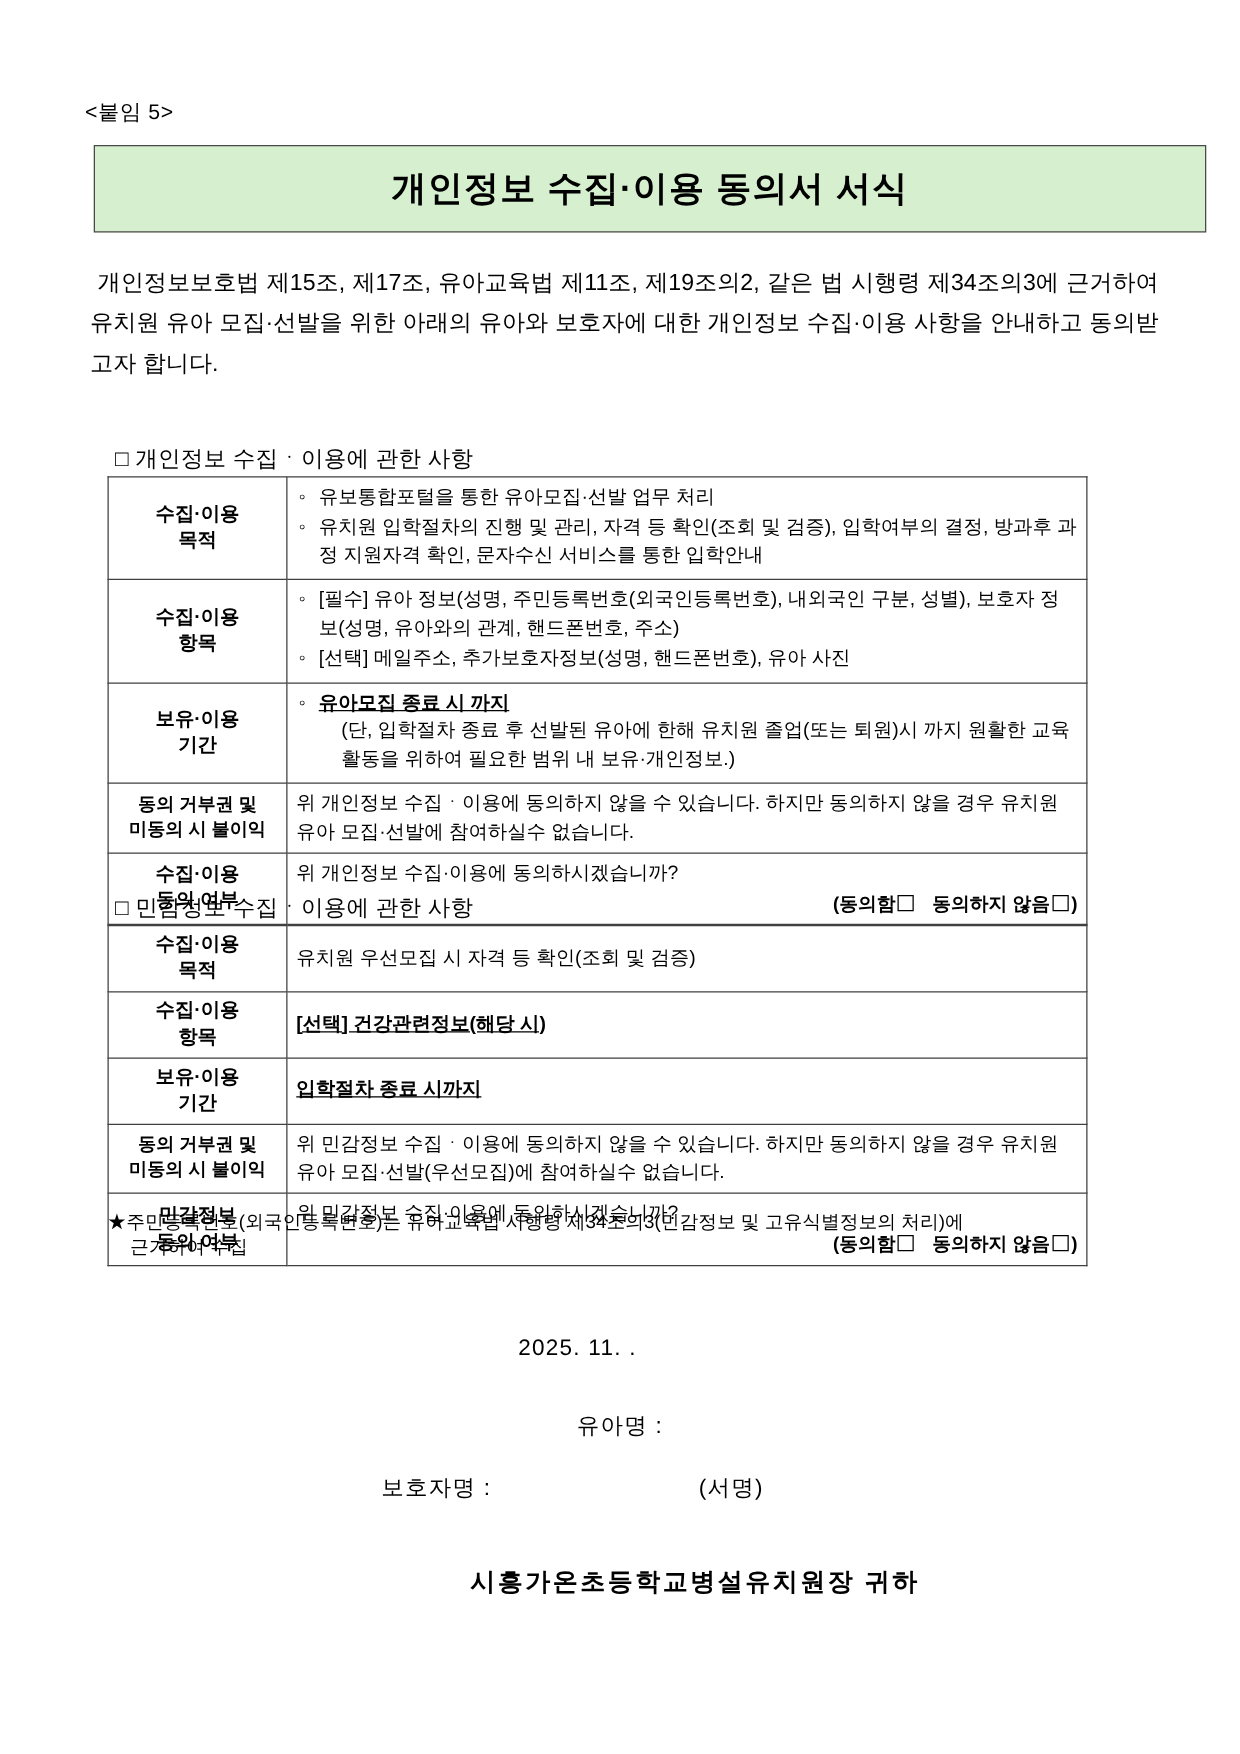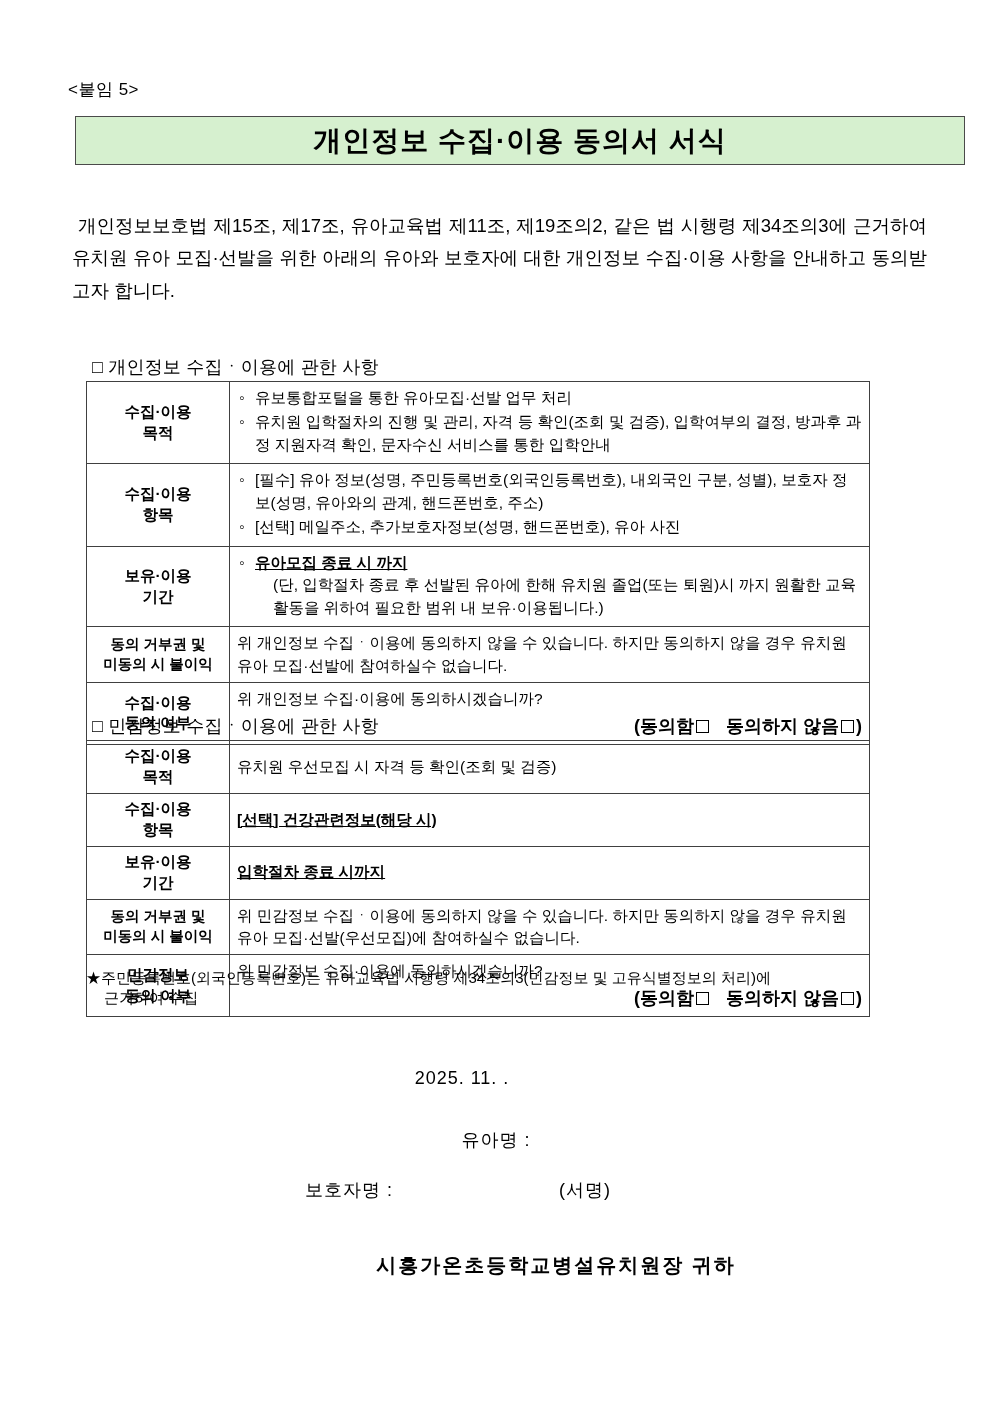--- a/index.html
+++ b/index.html
@@ -26,21 +26,21 @@
     left: 68px;
     top: 78px;
     font-size: 17px;
     letter-spacing: 0.5px;
   }
   .title-box {
     position: absolute;
     left: 75px;
     top: 116px;
     width: 890px;
-    height: 49px;
+    height: 70px;
     background: #d6f0cf;
     border: 1.5px solid #4a4a4a;
     box-sizing: border-box;
     display: flex;
     align-items: center;
     justify-content: center;
   }
   .title-text {
     font-size: 28px;
     font-weight: bold;
@@ -127,21 +127,21 @@
     display: block;
   }
   .ul-blue {
     color: #000000;
     text-decoration: underline;
     font-weight: bold;
   }
   .agree-line {
     text-align: right;
     font-weight: bold;
-    font-size: 18px;
+    font-size: 15px;
     margin-top: 2px;
   }
   .cbx {
     display: inline-block;
     width: 11px;
     height: 11px;
     border: 1.2px solid #000;
     vertical-align: -1px;
     margin: 0 2px;
   }
@@ -235,21 +235,21 @@
           <li>[선택] 메일주소, 추가보호자정보(성명, 핸드폰번호), 유아 사진</li>
         </ul>
       </td>
     </tr>
     <tr>
       <td class="lbl">보유·이용<br>기간</td>
       <td>
         <ul class="circ">
           <li>
             <span class="ul-blue">유아모집 종료 시 까지</span>
-            <span class="ind">(단, 입학절차 종료 후 선발된 유아에 한해 유치원 졸업(또는 퇴원)시 까지 원활한 교육활동을 위하여 필요한 범위 내 보유·이용됩니다.)</span>
+            <span class="ind">(단, 입학절차 종료 후 선발된 유아에 한해 유치원 졸업(또는 퇴원)시 까지 원활한 교육활동을 위하여 필요한 범위 내 보유·개인정보.)</span>
           </li>
         </ul>
       </td>
     </tr>
     <tr>
       <td class="lbl lbl-sm">동의 거부권 및<br>미동의 시 불이익</td>
       <td>위 개인정보 수집ㆍ이용에 동의하지 않을 수 있습니다. 하지만 동의하지 않을 경우 유치원 유아 모집·선발에 참여하실수 없습니다.</td>
     </tr>
     <tr>
       <td class="lbl">수집·이용<br>동의 여부</td>

